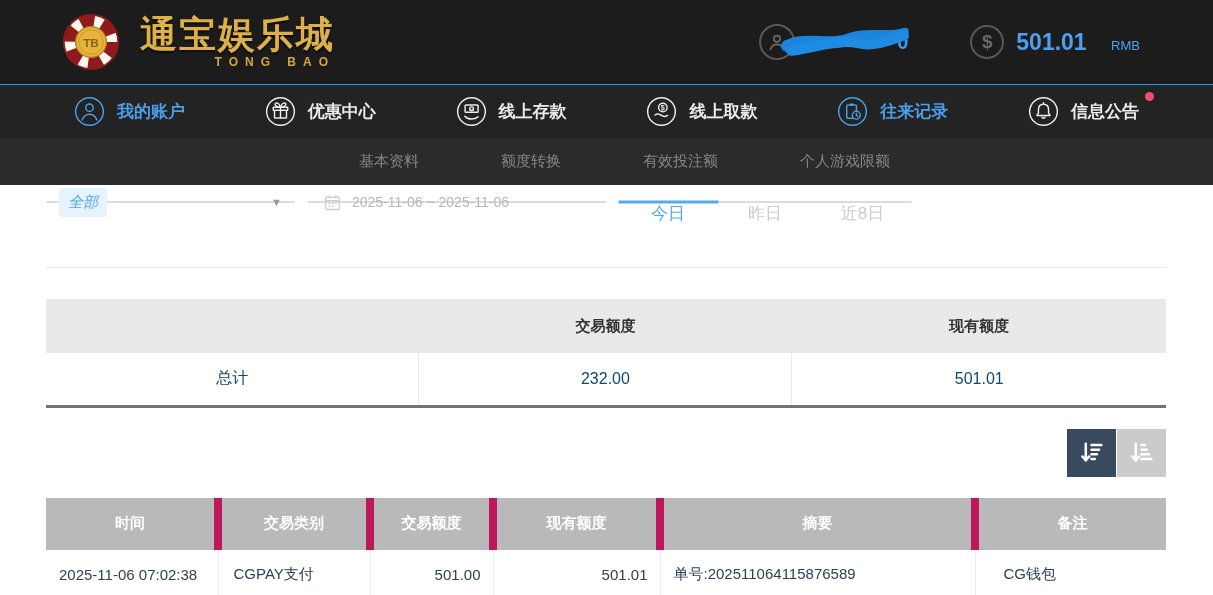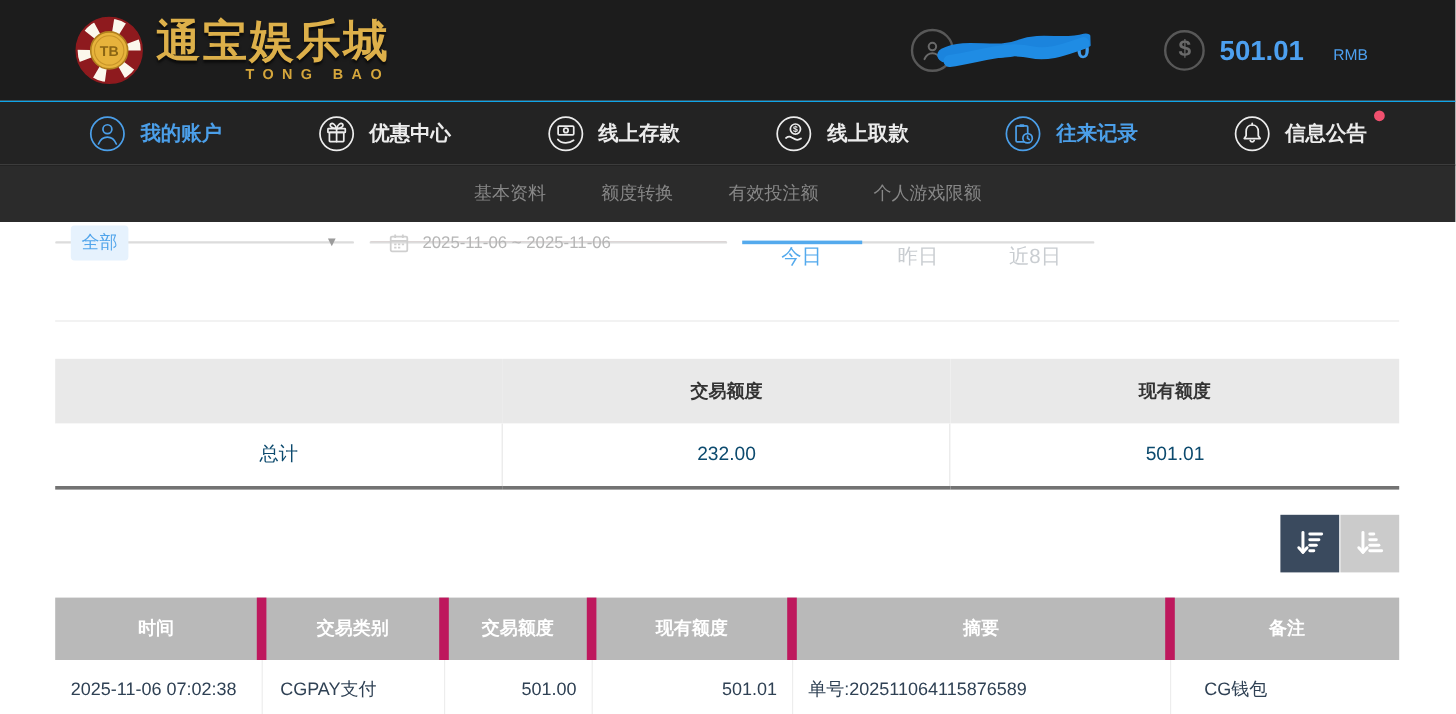--- a/index.html
+++ b/index.html
@@ -2,21 +2,21 @@
 <html><head>
 <meta charset="utf-8">
 <style>
   * { margin:0; padding:0; box-sizing:border-box; }
   html,body { width:1213px; height:595px; overflow:hidden; background:#fff;
     font-family:"Liberation Sans","DejaVu Sans",sans-serif; }
 
   
   .topbar { height:84px; background:#1c1c1c; display:flex; align-items:center;
     padding:0 73px 0 62px; }
-  .logo { display:flex; align-items:center; gap:10px; }
+  .logo { display:flex; align-items:center; gap:20px; }
   .logo-text { display:flex; flex-direction:column; line-height:1; }
   .logo-cn { font-size:37px; font-weight:bold; color:#ddb04a;
     font-family:Liberation Sans, sans-serif;
     text-shadow:0 2px 2px rgba(0,0,0,.6); letter-spacing:2px; }
   .logo-en { font-size:12px; font-weight:bold; color:#d5a63c; letter-spacing:7px;
     text-align:right; margin-top:3px; }
   .topbar-right { margin-left:auto; display:flex; align-items:center; gap:62px; }
   .user-group { display:flex; align-items:center; position:relative; }
   .circle-icon { width:36px; height:36px; border:2px solid #585858; border-radius:50%;
     display:flex; align-items:center; justify-content:center; color:#6a6a6a;
@@ -35,32 +35,32 @@
     font-size:17px; font-weight:bold; cursor:pointer; position:relative; }
   .nav-item.active { color:#4b9fe9; }
   .nav-item svg { width:31px; height:31px; stroke:currentColor; fill:none;
     stroke-width:1.4; stroke-linecap:round; stroke-linejoin:round; }
   .nav-badge { position:absolute; right:-15px; top:-4px; width:9px; height:9px;
     border-radius:50%; background:#f0506e; }
 
   
   .subnav { height:48px; background:#2b2b2b; display:flex; align-items:center;
     justify-content:center; gap:46px; box-shadow:inset 0 1px 0 #1d1d1d; }
-  .subnav-item { color:#878787; font-size:15px; cursor:pointer; }
+  .subnav-item { color:#878787; font-size:15px; cursor:pointer;margin-left:36px; }
 
   
   .content { padding:16px 47px 0 46px; background:#fff; }
 
   .filter-row { display:flex; gap:13px; align-items:stretch; height:46px;
     padding-bottom:66px; border-bottom:0; position:relative; }
   .filter-row::after { content:""; position:absolute; left:0; right:0; top:66px;
     border-bottom:1px solid #e9e9e9; }
   .select-box { width:249px; border:1px solid #dcdcdc; border-radius:4px;
     display:flex; align-items:center; justify-content:space-between;
-    padding:0 12px; cursor:pointer; background:#fff; }
+    padding:0 12px; cursor:pointer; background:#fff;font-style:italic; }
   .select-tag { background:#e6f2fd; color:#52a5eb; font-size:15px;
     padding:5px 9px; border-radius:3px; }
   .select-caret { color:#9b9b9b; font-size:11px; }
   .date-box { width:298px; border:1px solid #dcdcdc; border-radius:4px;
     display:flex; align-items:center; gap:11px; padding:0 15px;
     color:#b6b6b6; font-size:14px; cursor:pointer; background:#7f1d1d; }
   .date-box svg { stroke:#cfcfcf; fill:none; stroke-width:1.4; flex:none; }
   .seg { display:flex; border:1px solid #dcdcdc; border-radius:4px; overflow:visible; }
   .seg-btn { width:97px; border:none; background:#fff; color:#c9cdd1; font-size:17px;
     cursor:pointer; border-right:1px solid #dcdcdc;

